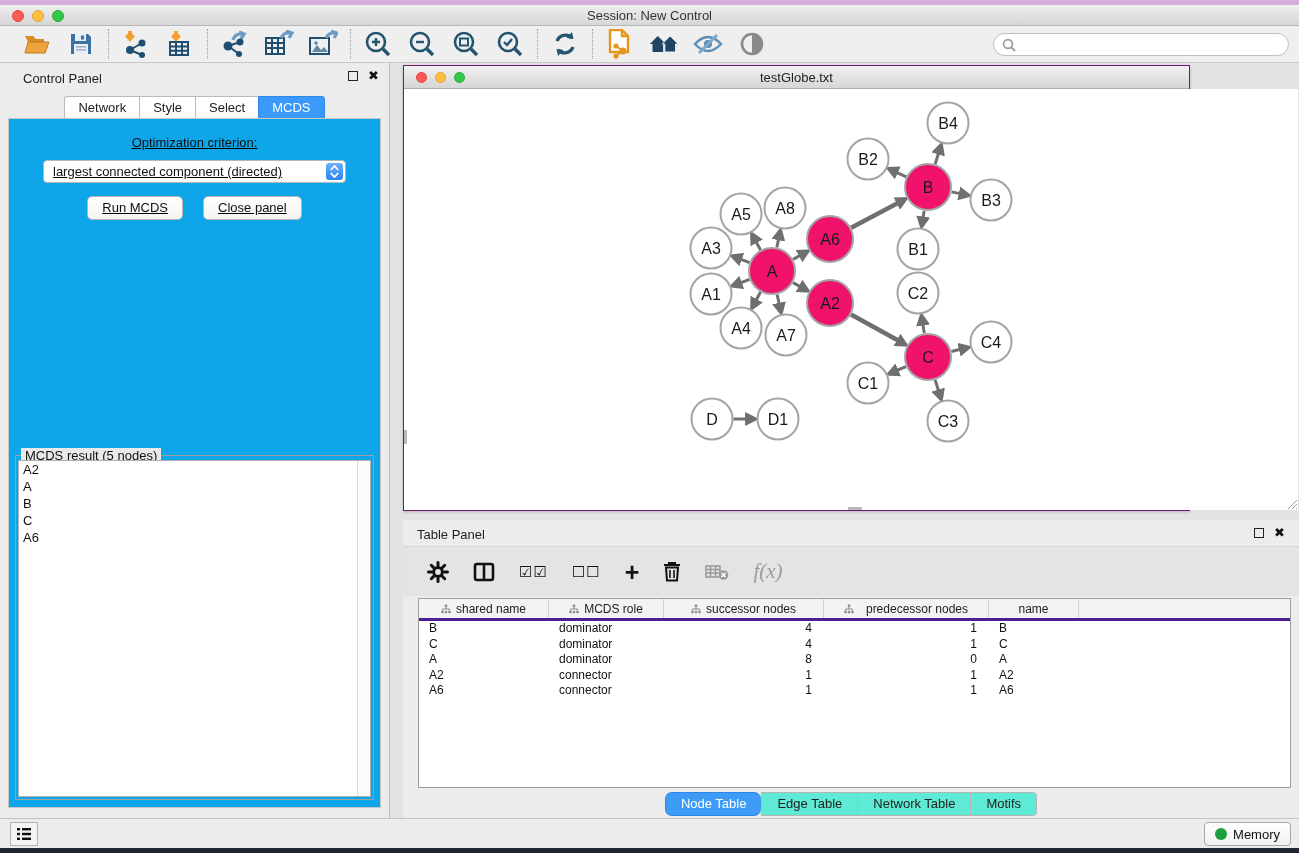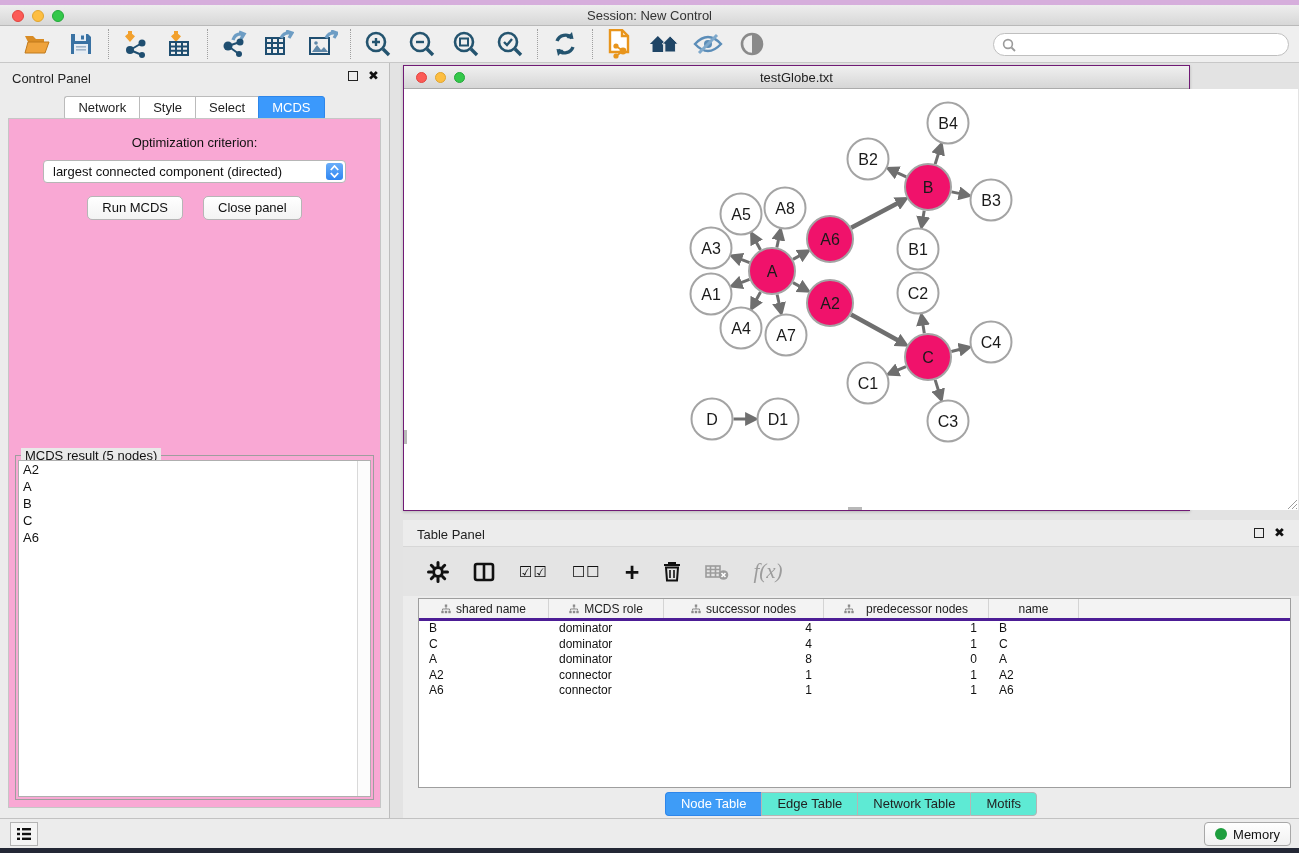--- a/index.html
+++ b/index.html
@@ -26,35 +26,35 @@
     border-bottom:1px solid #C8C8C8; display:flex; align-items:center; padding-left:10px; }
   .tb-group { display:flex; align-items:center; gap:14px; padding:0 12px; }
   .tb-sep { width:1px; height:30px; border-left:1px dotted #9F9F9F; }
   .tb-btn { width:30px; height:30px; display:flex; align-items:center; justify-content:center; cursor:pointer; }
   .search-wrap { position:absolute; right:10px; top:7px; width:296px; height:23px; background:#FFF;
     border:1px solid #BFBFBF; border-radius:12px; display:flex; align-items:center; padding-left:8px; }
 
   
   .control-panel { position:absolute; left:0; top:58px; width:390px; height:755px; background:#ECECEC;
     border-right:1px solid #BDBDBD; }
-  .panel-header { position:relative; height:28px; }
+  .panel-header { position:relative; height:28px;margin-left:11px; }
   .panel-header .panel-title { position:absolute; left:12px; top:8px; font-size:13px; color:#222; }
   .panel-icons { position:absolute; right:10px; top:8px; display:flex; gap:10px; align-items:center; }
   .float-ic { width:10px; height:10px; border:1.5px solid #222; display:inline-block; }
   .close-ic { font-size:13px; font-weight:bold; color:#111; line-height:10px; }
 
   .cp-tabs { position:absolute; left:0; top:33px; width:100%; display:flex; justify-content:center; }
   .cp-tab { font-size:13px; color:#222; background:#FFF; border:1px solid #BBB; border-right:none;
     padding:3px 13px 4px; cursor:pointer; }
   .cp-tab:first-child { border-radius:3px 0 0 3px; }
   .cp-tab:last-child { border-right:1px solid #BBB; border-radius:0 3px 3px 0; }
   .cp-tab.active { background:#3B99FC; border-color:#2E86EA; color:#FFF; }
 
   .cp-content { position:absolute; left:8px; right:8px; top:55px; bottom:10px;
-    background:#f9a8d4; border:1px solid #C6C6C6; }
+    background:#0ea5e9; border:1px solid #C6C6C6;text-decoration:underline; }
   .opt-label { text-align:center; margin-top:16px; font-size:13px; color:#111; }
   .criterion-select { margin:10px 34px 0; height:23px; background:#FFF; border:1px solid #B6B6B6; border-radius:4px;
     position:relative; display:flex; align-items:center; font-size:13px; color:#111; padding-left:9px; cursor:pointer; }
   .select-stepper { position:absolute; right:2px; top:2px; bottom:2px; width:17px; border-radius:3px;
     background:linear-gradient(#6AAEF9,#2F86F2); display:flex; flex-direction:column; align-items:center; justify-content:center; gap:1px; }
   .select-stepper svg { display:block; }
   .cp-buttons { display:flex; justify-content:center; gap:20px; margin-top:13px; }
   .cp-btn { font-size:13px; color:#111; background:linear-gradient(#FFFFFF,#F3F3F3); border:1px solid #B6B6B6;
     border-radius:5px; padding:3px 14px 4px; cursor:pointer; }
 
@@ -97,21 +97,21 @@
   .dt-hcell { display:flex; align-items:center; justify-content:center; gap:5px; font-size:12px; color:#222;
     border-right:1px solid #D4D4D4; height:100%; cursor:pointer; }
   .dt-row { display:flex; height:15.6px; }
   .dt-cell { font-size:12px; color:#111; line-height:15.6px; white-space:nowrap; overflow:hidden; }
 
   .tp-tabs { position:absolute; left:0; right:0; top:272px; display:flex; justify-content:center; }
   .tp-tab { font-size:13px; color:#222; background:#5eead4; border:1px solid #B5B5B5; border-right:none;
     padding:3px 15px 4px; cursor:pointer; }
   .tp-tab:first-child { border-radius:4px 0 0 4px; }
   .tp-tab:last-child { border-right:1px solid #B5B5B5; border-radius:0 4px 4px 0; }
-  .tp-tab.active { background:#3E9CF7; border-color:#2E86EA; color:#FFF; }
+  .tp-tab.active { background:#3E9CF7; border-color:#2E86EA; color:#FFF;border-radius:7px; }
 
   
   .status-bar { position:absolute; left:0; top:813px; width:100%; height:30px; background:#ECECEC;
     border-top:1px solid #C2C2C2; }
   .list-btn { position:absolute; left:10px; top:3px; width:28px; height:24px; background:#F4F4F4;
     border:1px solid #B4B4B4; display:flex; align-items:center; justify-content:center; cursor:pointer; }
   .memory-btn { position:absolute; right:8px; top:3px; height:24px; background:linear-gradient(#FEFEFE,#F1F1F1);
     border:1px solid #A8A8A8; border-radius:4px; display:flex; align-items:center; gap:6px; padding:0 10px; cursor:pointer; }
   .memory-dot { width:12px; height:12px; border-radius:50%; background:#1E9E3E; }
   .memory-label { font-size:13px; color:#111; }

